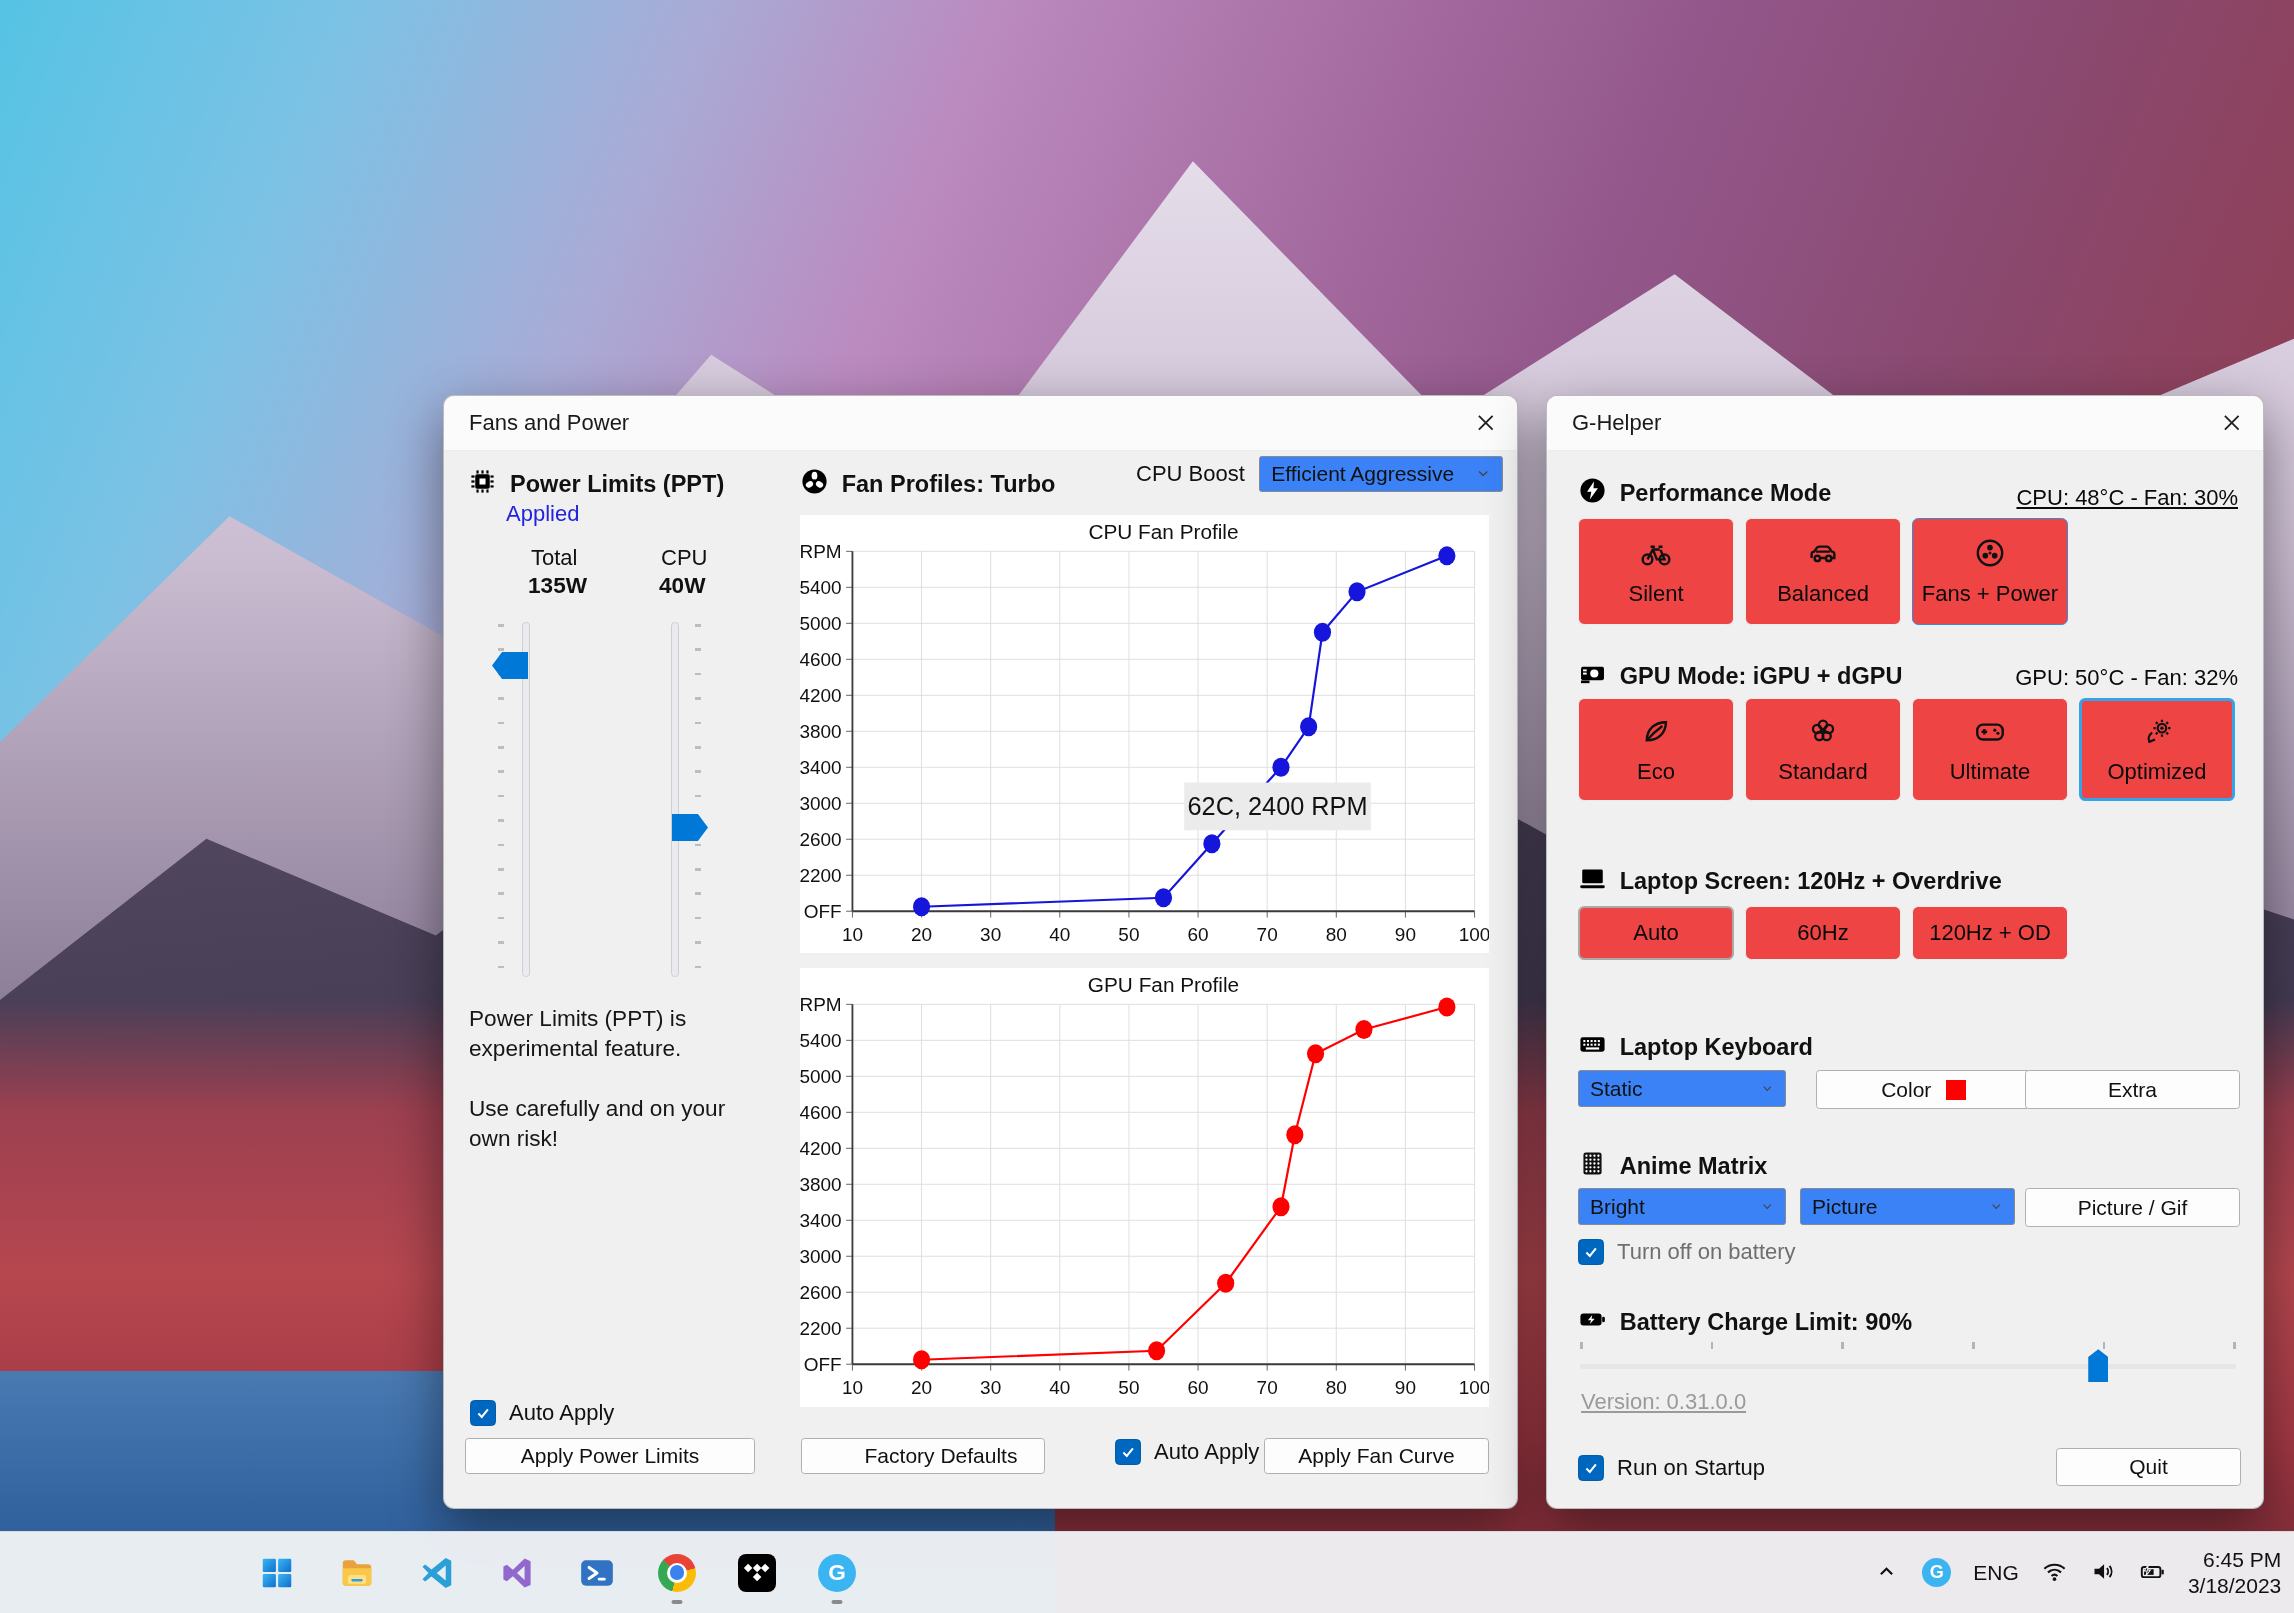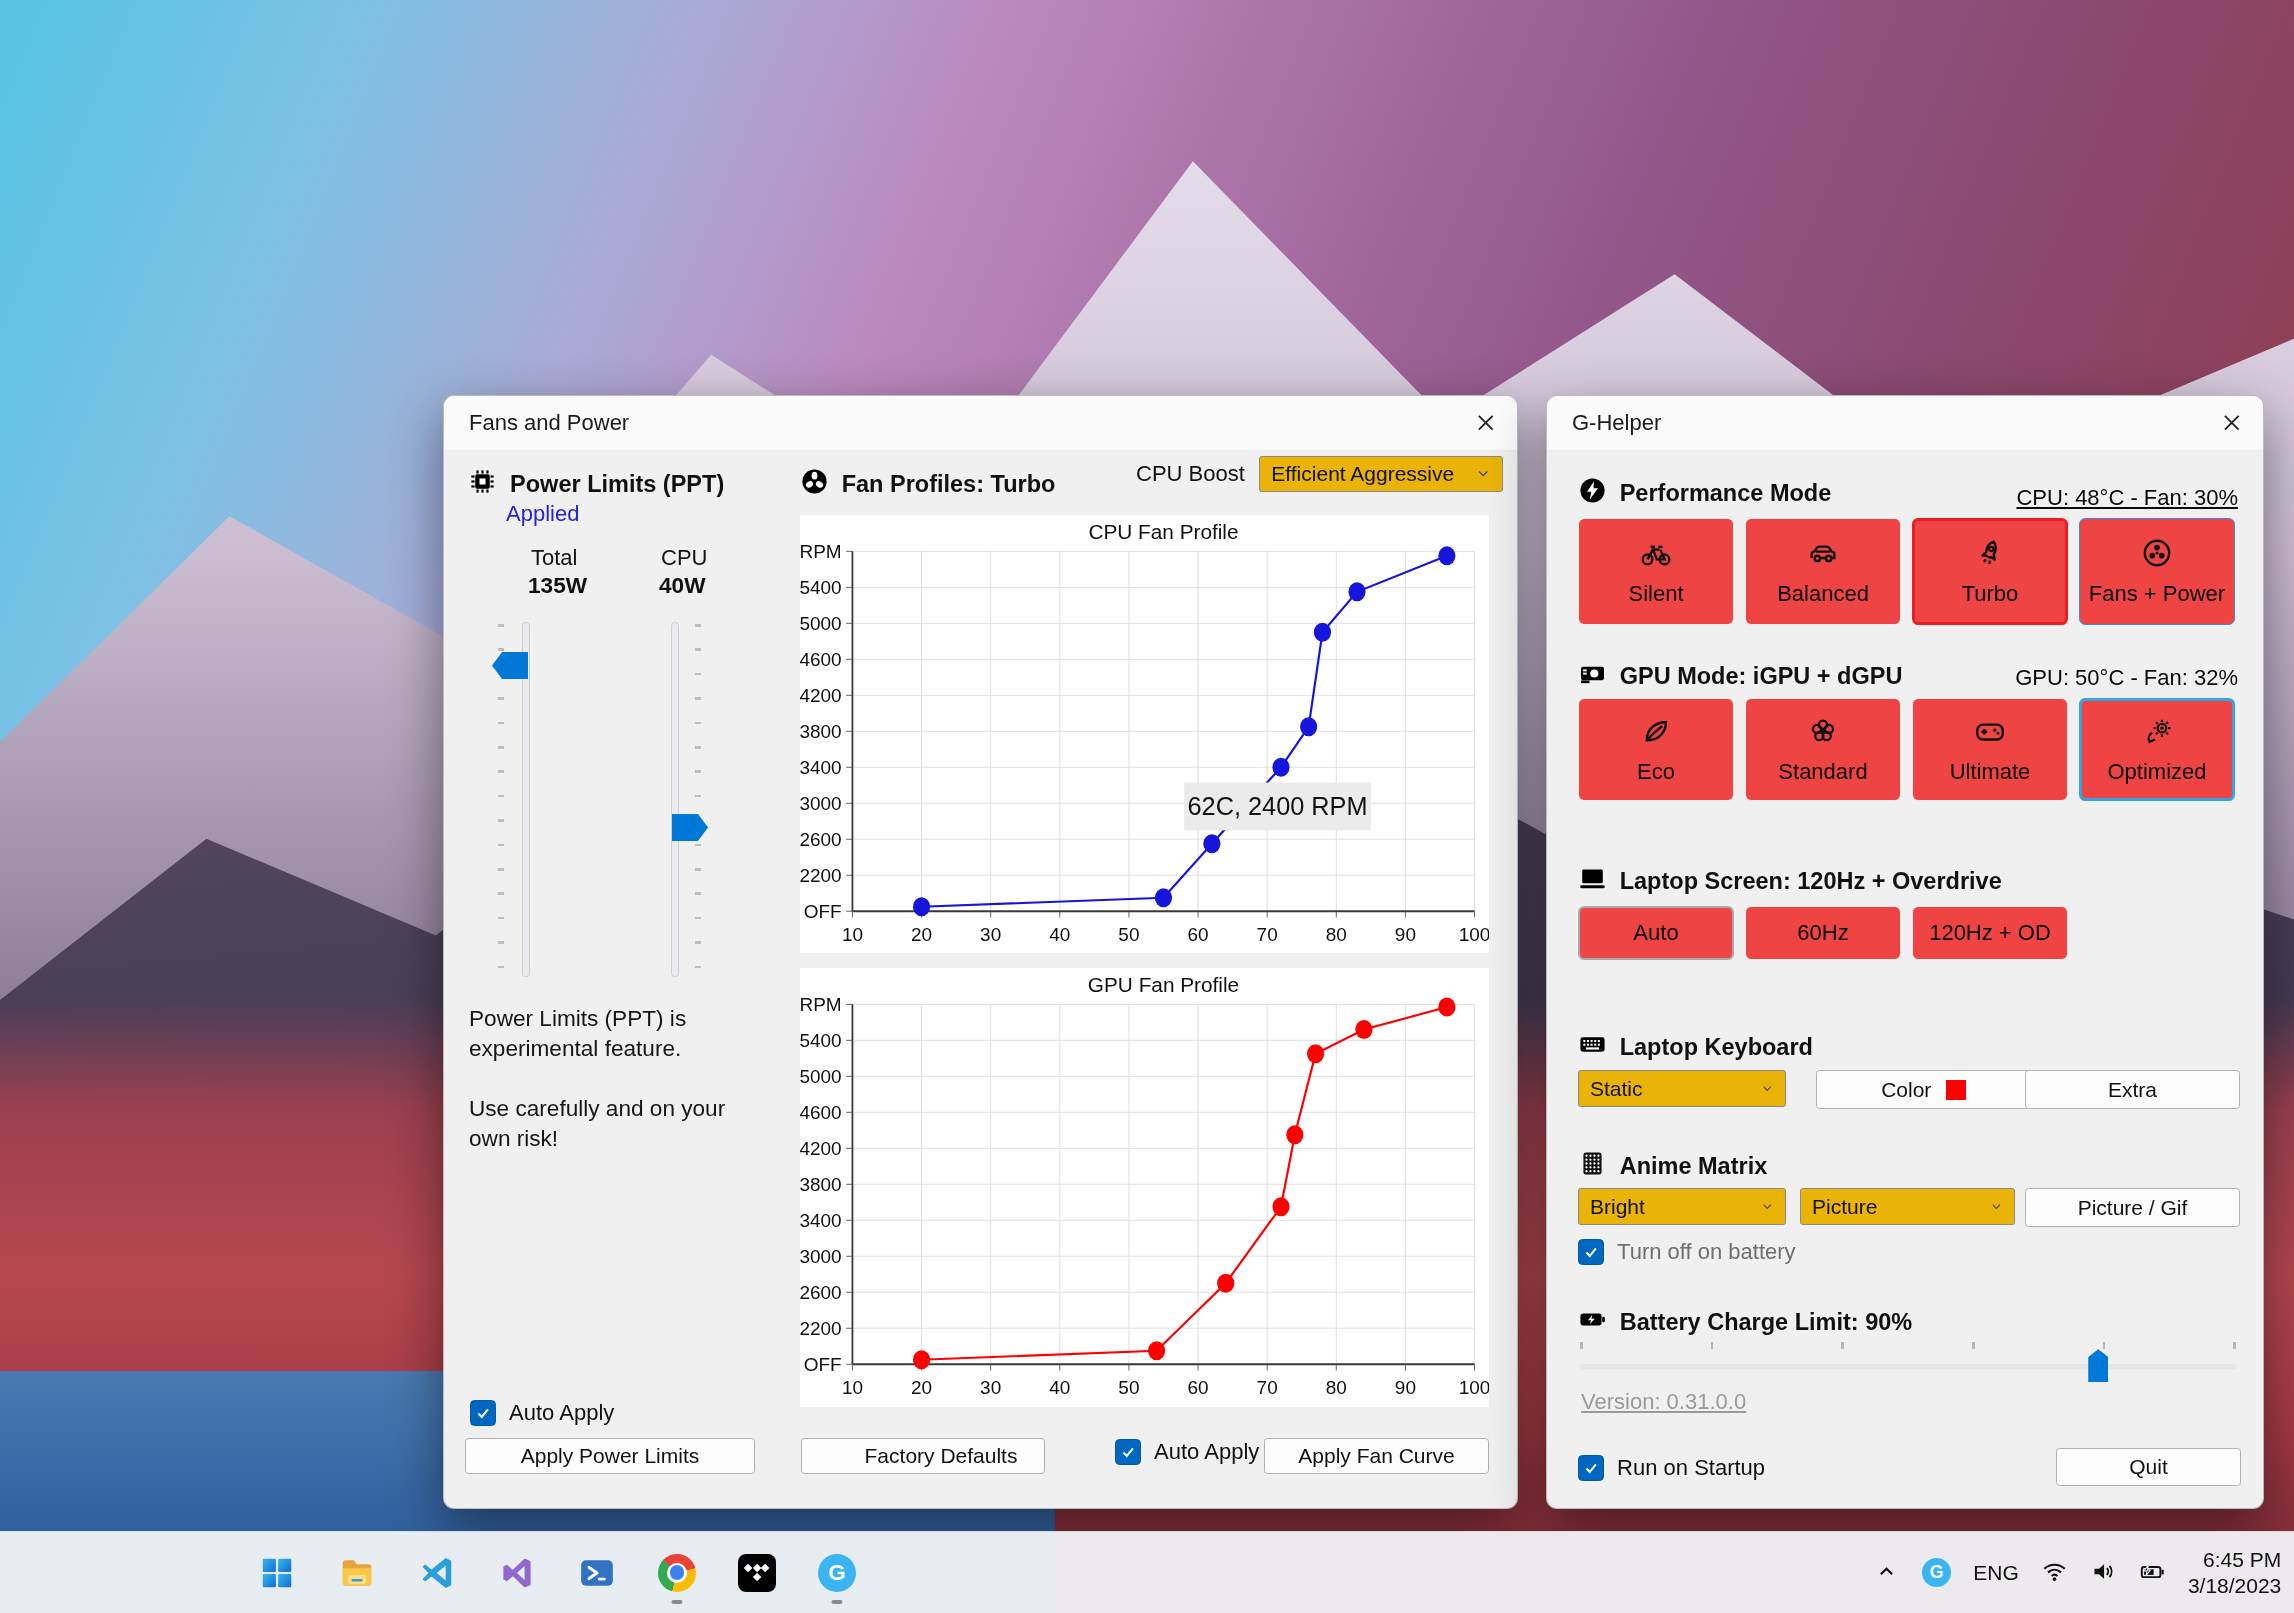--- a/index.html
+++ b/index.html
@@ -38,21 +38,21 @@
   .vthumb{position:absolute;width:36px;height:27px;background:#0078d7;}
   .vthumb.left{clip-path:polygon(0 50%,28% 0,100% 0,100% 100%,28% 100%);}
   .vthumb.right{clip-path:polygon(100% 50%,72% 0,0 0,0 100%,72% 100%);}
   .note{font-size:22.6px;line-height:30px;color:#161616;width:280px;}
   .note p{margin:0 0 30px 0;}
   .cb{width:24.4px;height:24.4px;background:#0067c0;border:0.9px solid #005da6;border-radius:4.5px;
     display:inline-flex;align-items:center;justify-content:center;flex:none;}
   .cb-row{display:flex;align-items:center;gap:12.7px;font-size:22px;}
   .btn{background:#fdfdfd;border:0.9px solid #b0b0b0;border-radius:3.6px;font-size:21px;
     display:flex;align-items:center;justify-content:center;color:#111;}
-  .select{background:#eab308;border:0.9px solid #8a8a8a;border-radius:2.7px;font-size:21px;
+  .select{background:#3b82f6;border:0.9px solid #8a8a8a;border-radius:2.7px;font-size:21px;
     display:flex;align-items:center;justify-content:space-between;padding:0 11px;color:#111;}
   .chart-panel{position:absolute;background:#fff;}
   .chart-panel svg{display:block;}
   .tk{font-size:21px;fill:#111;}
   .ct{font-size:23px;fill:#111;}
   .tt{font-size:28px;fill:#111;}
   #boost-row{display:flex;align-items:center;gap:14.5px;}
   #boost-label{font-size:22px;}
   
   .gh-status{position:absolute;right:25px;font-size:22px;color:#0a0a0a;}
@@ -401,32 +401,20 @@
             <g fill="none" stroke="#111" stroke-width="1.7">
               <path d="M4 15.5 V12.8 C4 11.8 4.8 11 5.8 11 L7.6 8.4 C8 7.8 8.6 7.5 9.3 7.5 H14.7 C15.4 7.5 16 7.8 16.4 8.4 L18.2 11 C19.2 11 20 11.8 20 12.8 V15.5 H18"></path>
               <circle cx="8" cy="15.8" r="1.9"></circle>
               <circle cx="16" cy="15.8" r="1.9"></circle>
               <path d="M10 15.5 h4 M7 11 h10"></path>
             </g>
           </svg>
         </span>
         <span>Balanced</span>
       </div>
-      <div class="tile sel-red">
-        <span class="tile-ic">
-          <svg viewBox="0 0 24 24">
-            <g transform="rotate(18 12 12)">
-              <path d="M12 3.5 C14.5 5.5 15.6 9 14.8 12.2 L16.6 15.4 L13.8 14.6 C12.6 15.3 11.4 15.3 10.2 14.6 L7.4 15.4 L9.2 12.2 C8.4 9 9.5 5.5 12 3.5 Z" fill="none" stroke="#111" stroke-width="1.7" stroke-linejoin="round"></path>
-              <circle cx="12" cy="9" r="1.5" fill="none" stroke="#111" stroke-width="1.4"></circle>
-              <path d="M10.6 17.2 L9.9 19.4 M13.4 17.2 L14.1 19.4" stroke="#111" stroke-width="1.7"></path>
-            </g>
-          </svg>
-        </span>
-        <span>Turbo</span>
-      </div>
       <div class="tile sel-blue-thin">
         <span class="tile-ic">
           <svg viewBox="0 0 24 24">
             <circle cx="12" cy="12" r="8.6" fill="none" stroke="#111" stroke-width="1.7"></circle>
             <circle cx="12" cy="8.2" r="2" fill="#111"></circle>
             <circle cx="8.7" cy="13.9" r="2" fill="#111"></circle>
             <circle cx="15.3" cy="13.9" r="2" fill="#111"></circle>
             <circle cx="12" cy="12" r="1.1" fill="#111"></circle>
           </svg>
         </span>

